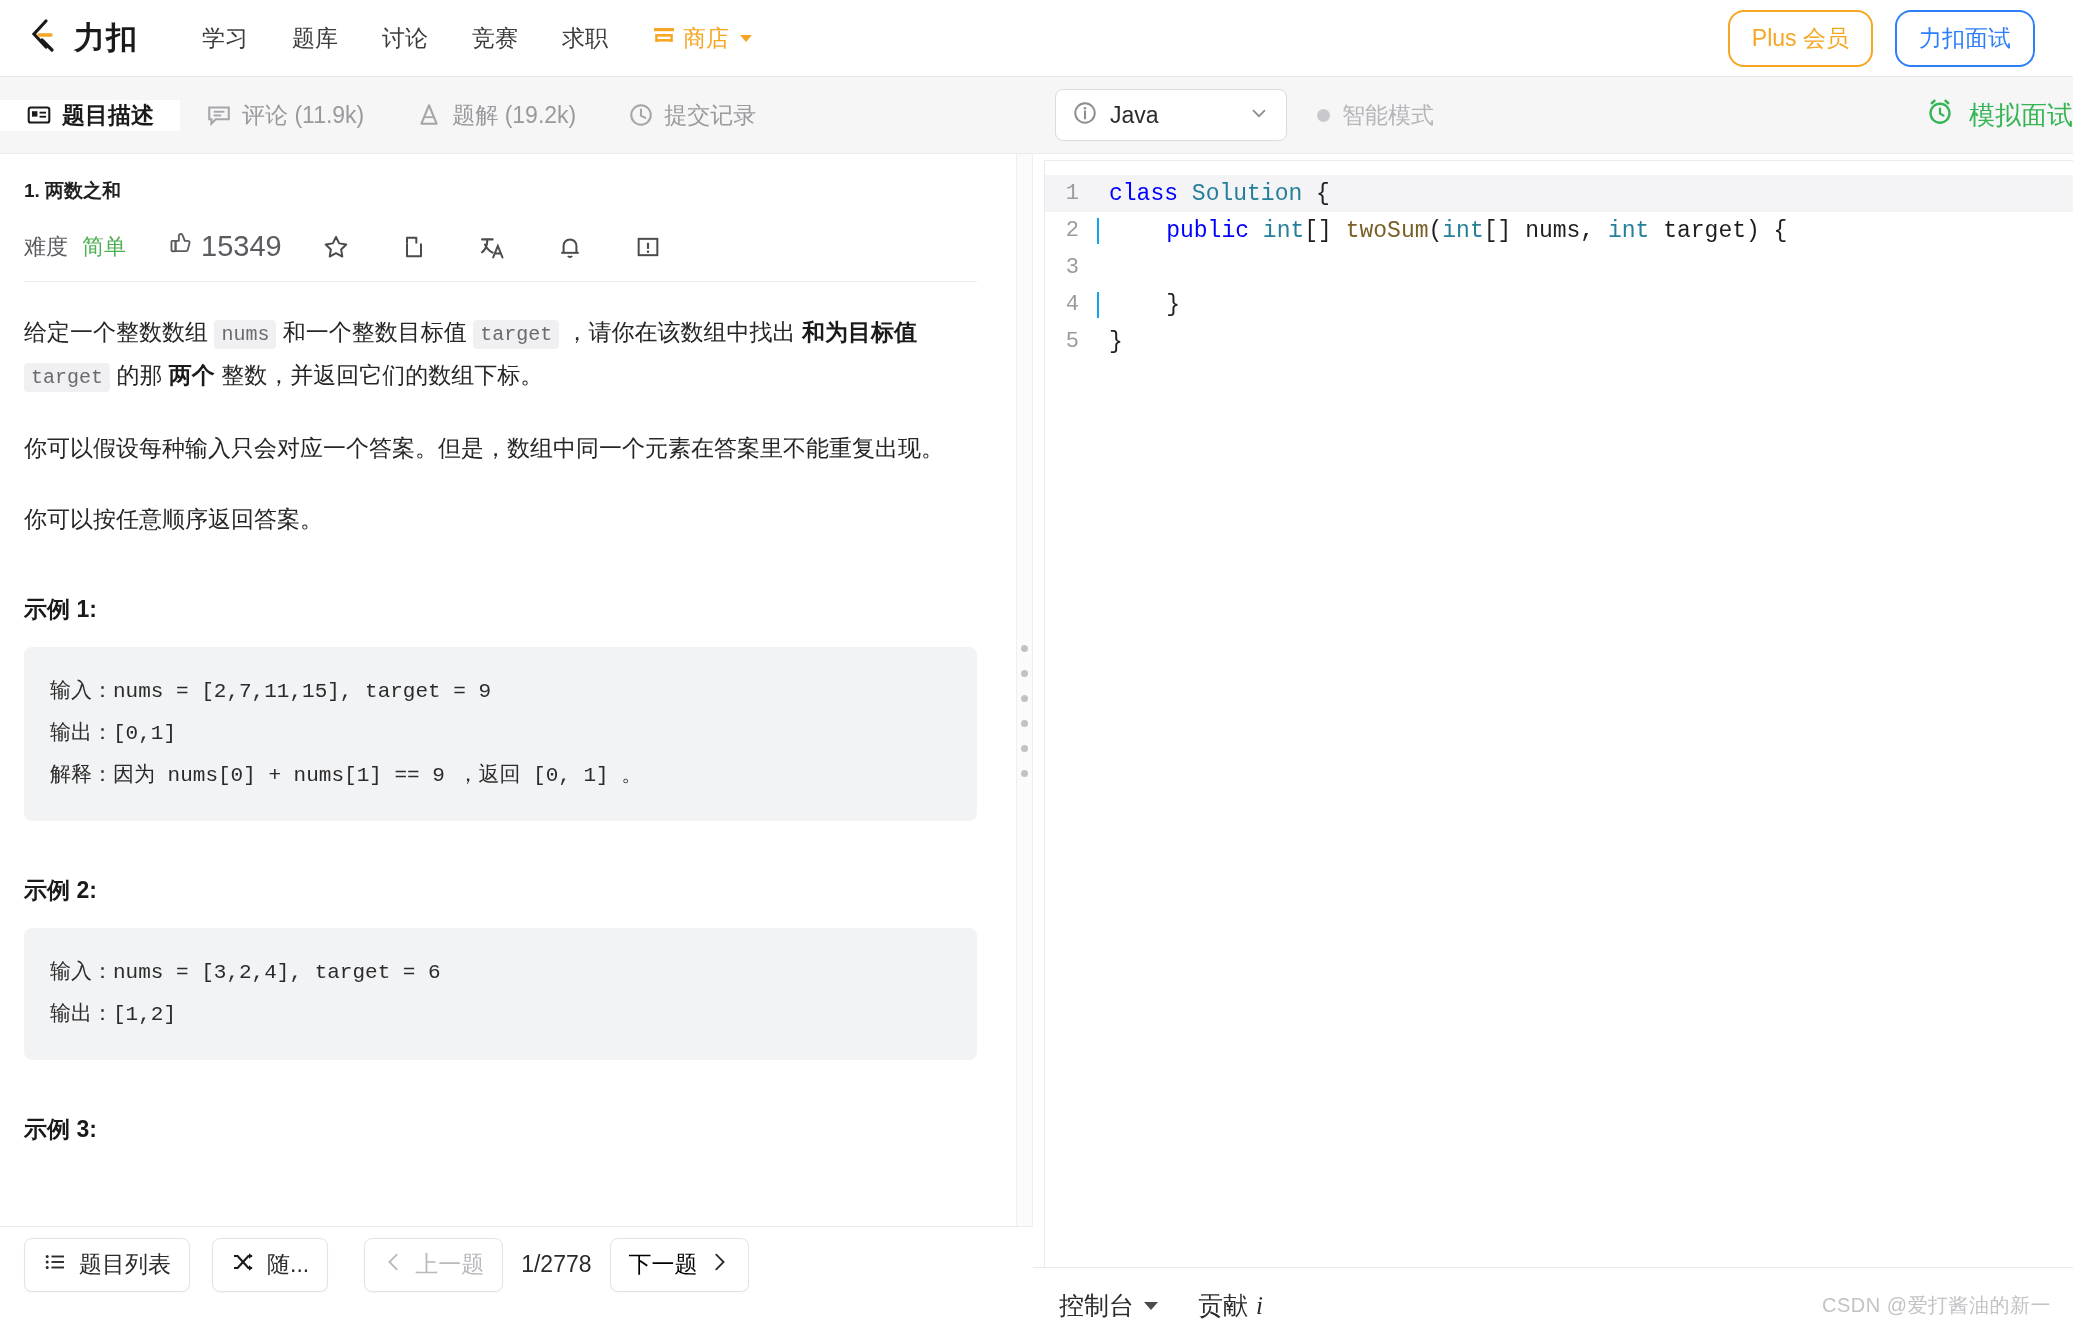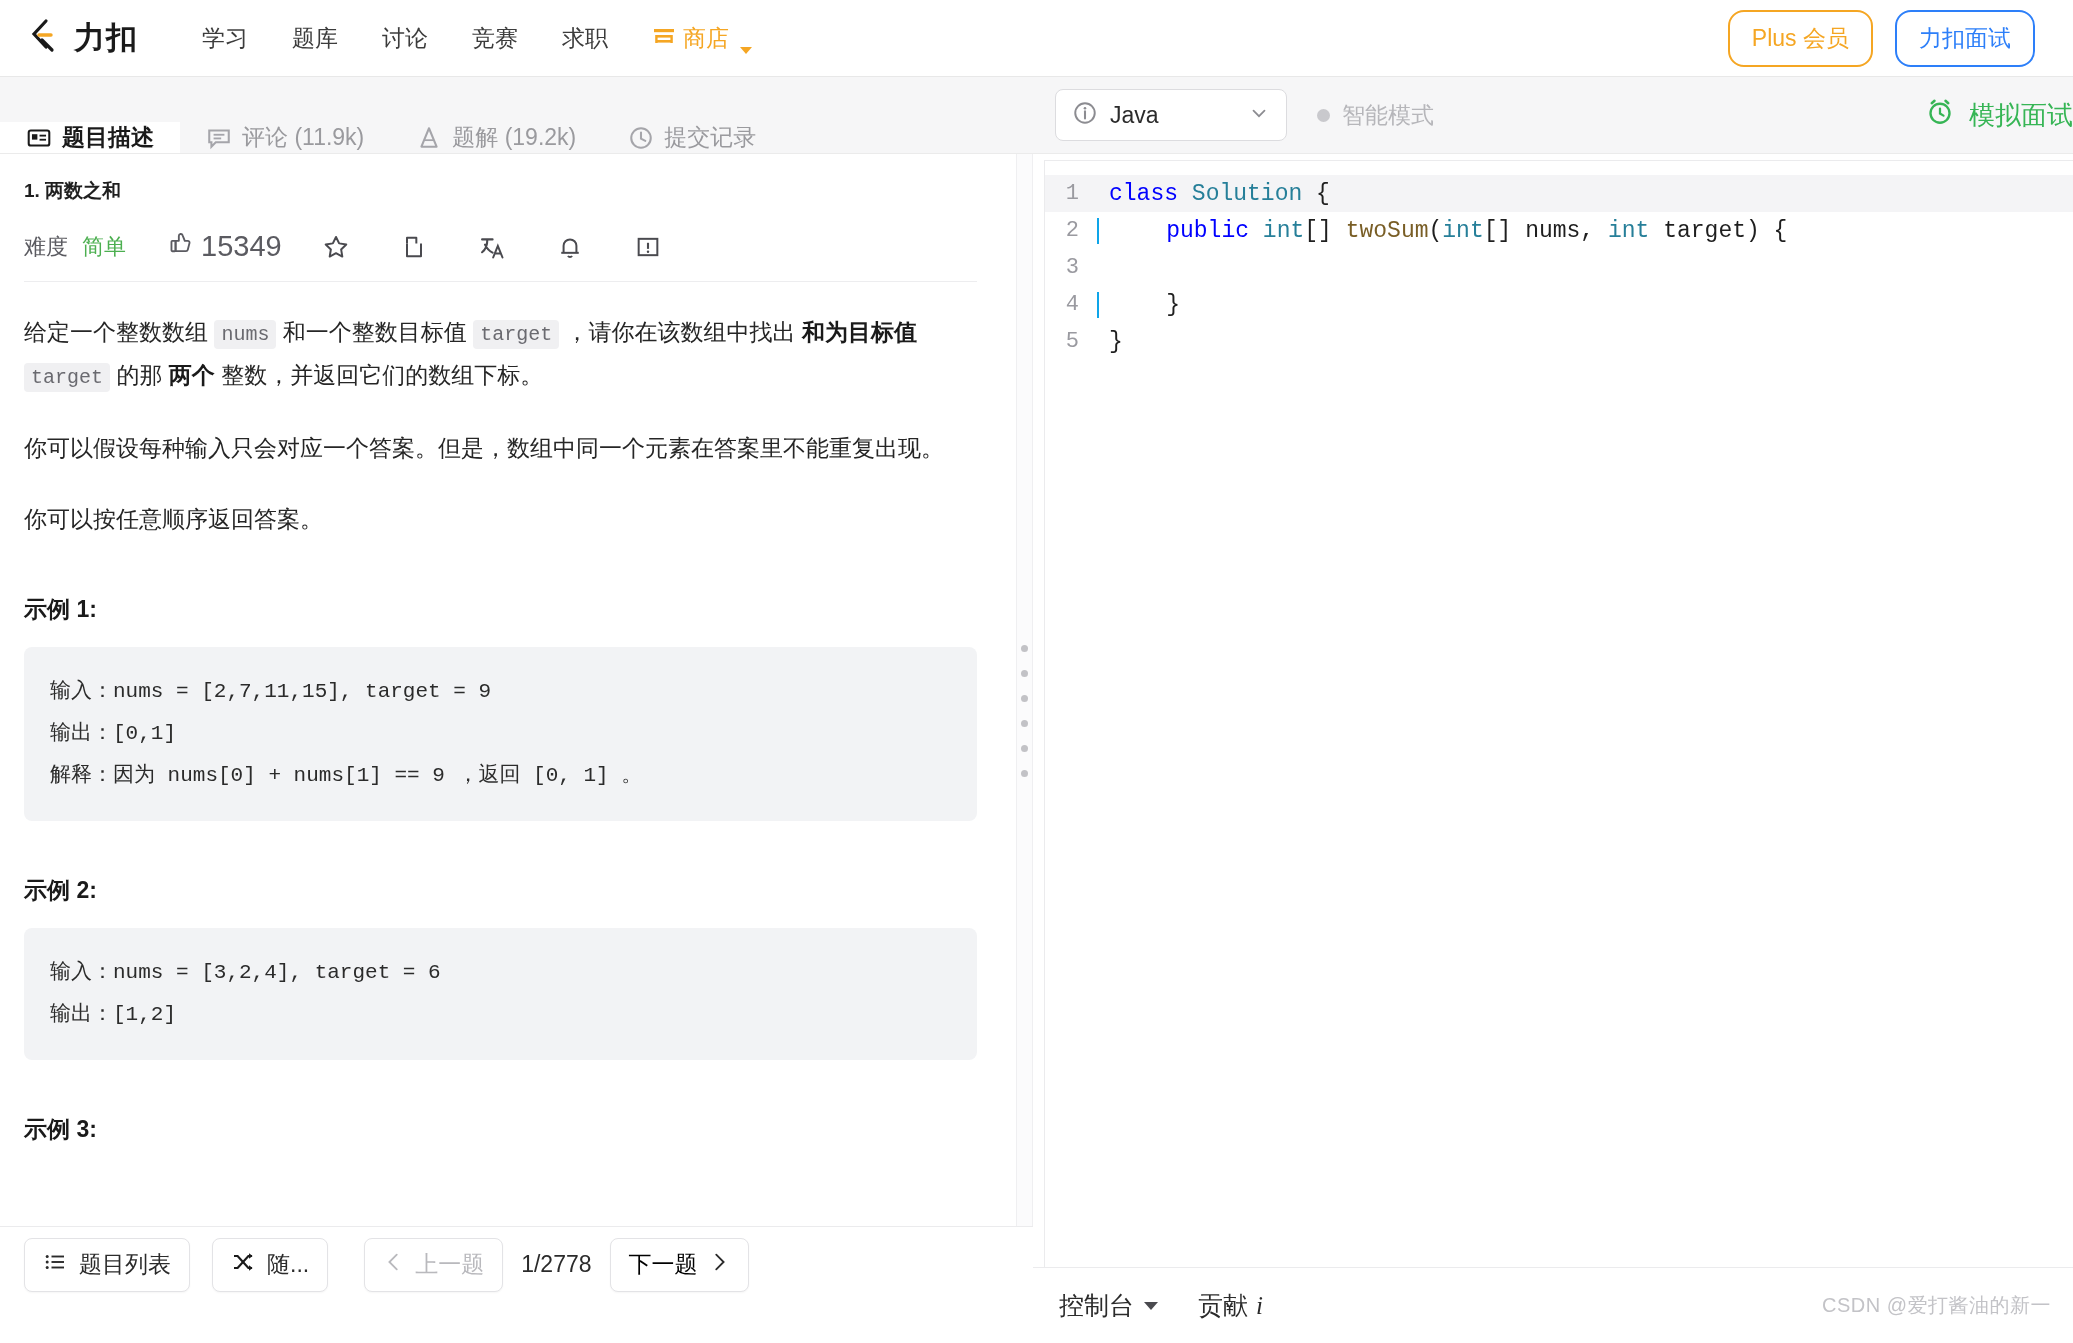--- a/index.html
+++ b/index.html
@@ -17,39 +17,39 @@
     display:flex; align-items:center; padding:0 28px;
   }
   .brand { display:flex; align-items:flex-start; gap:6px; margin-right:42px;font-family:Liberation Mono, monospace; }
   .brand-logo { width:40px; height:40px; position:relative; }
   .brand-text { font-size:31px; font-weight:700; color:#1a1a1a; letter-spacing:1px; }
   .nav-links { display:flex; align-items:center; gap:0; }
   .nav-link {
     font-size:23px; color:#3c3c3c; padding:0 22px; cursor:pointer;
     white-space:nowrap;
   }
-  .nav-link.shop { color:#f5a623; display:flex; align-items:flex-end; gap:7px; }
+  .nav-link.shop { color:#f5a623; display:flex; align-items:center; gap:7px; }
   .shop-icon { display:inline-block; }
   .caret-down {
     display:inline-block; width:0; height:0; margin-left:4px;
     border-left:6px solid transparent; border-right:6px solid transparent;
     border-top:7px solid #f5a623;
   }
   .nav-right { margin-left:auto; display:flex; align-items:center; gap:22px; padding-right:10px;}
   .btn-outline {
     border:2px solid #f5a623; color:#f5a623; border-radius:16px;
     padding:11px 22px; font-size:23px; background:#fff; cursor:pointer;
     white-space:nowrap;
   }
   .btn-outline.blue { border-color:#2d7ff9; color:#2d7ff9; }
 
   
   .tabstrip {
     position:absolute; left:0; top:77px; width:1033px; height:77px;
-    background:#f6f6f7; display:flex; align-items:flex-end;
+    background:#f6f6f7; display:flex; align-items:center;
     border-bottom:1px solid #ebebeb;
   }
   .tab {
     display:flex; align-items:center; gap:10px; padding:0 26px;
     font-size:23px; color:#9a9a9e; cursor:pointer; position:relative;
     white-space:nowrap;
   }
   .tab.active { background:#ffffff; color:#1a1a1a; font-weight:600; }
   .tab:not(.active):not(:last-child)::after {
     content:""; position:absolute; right:0; top:26px; bottom:26px;

